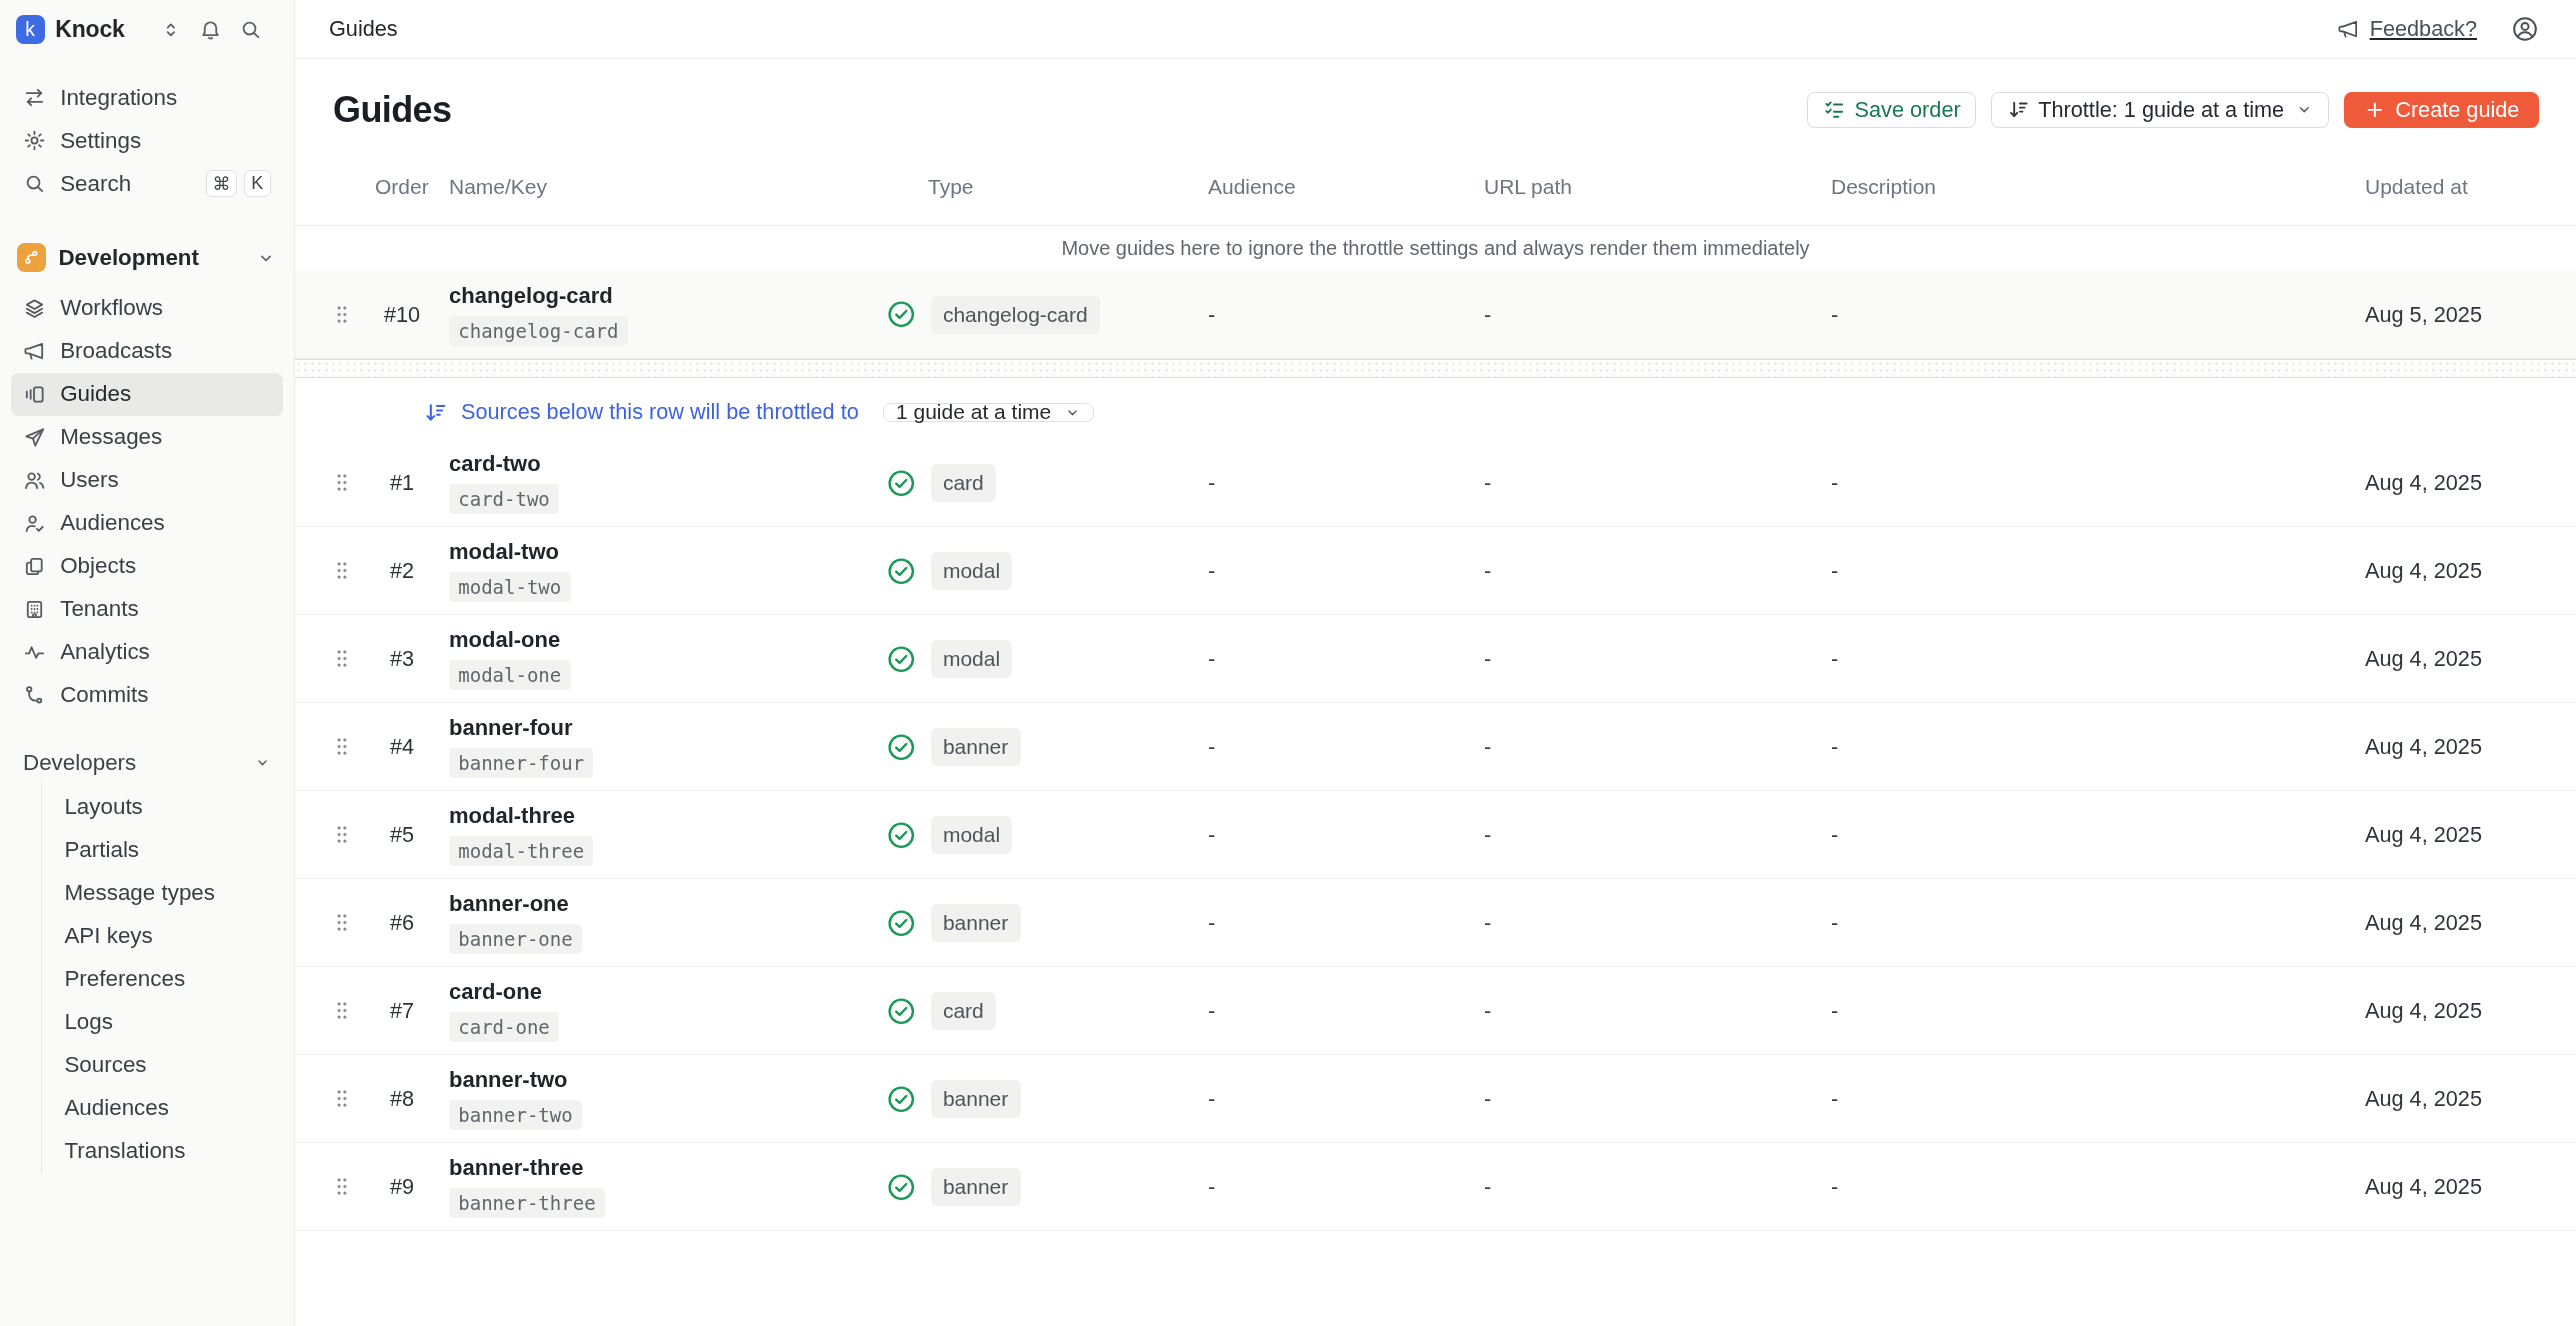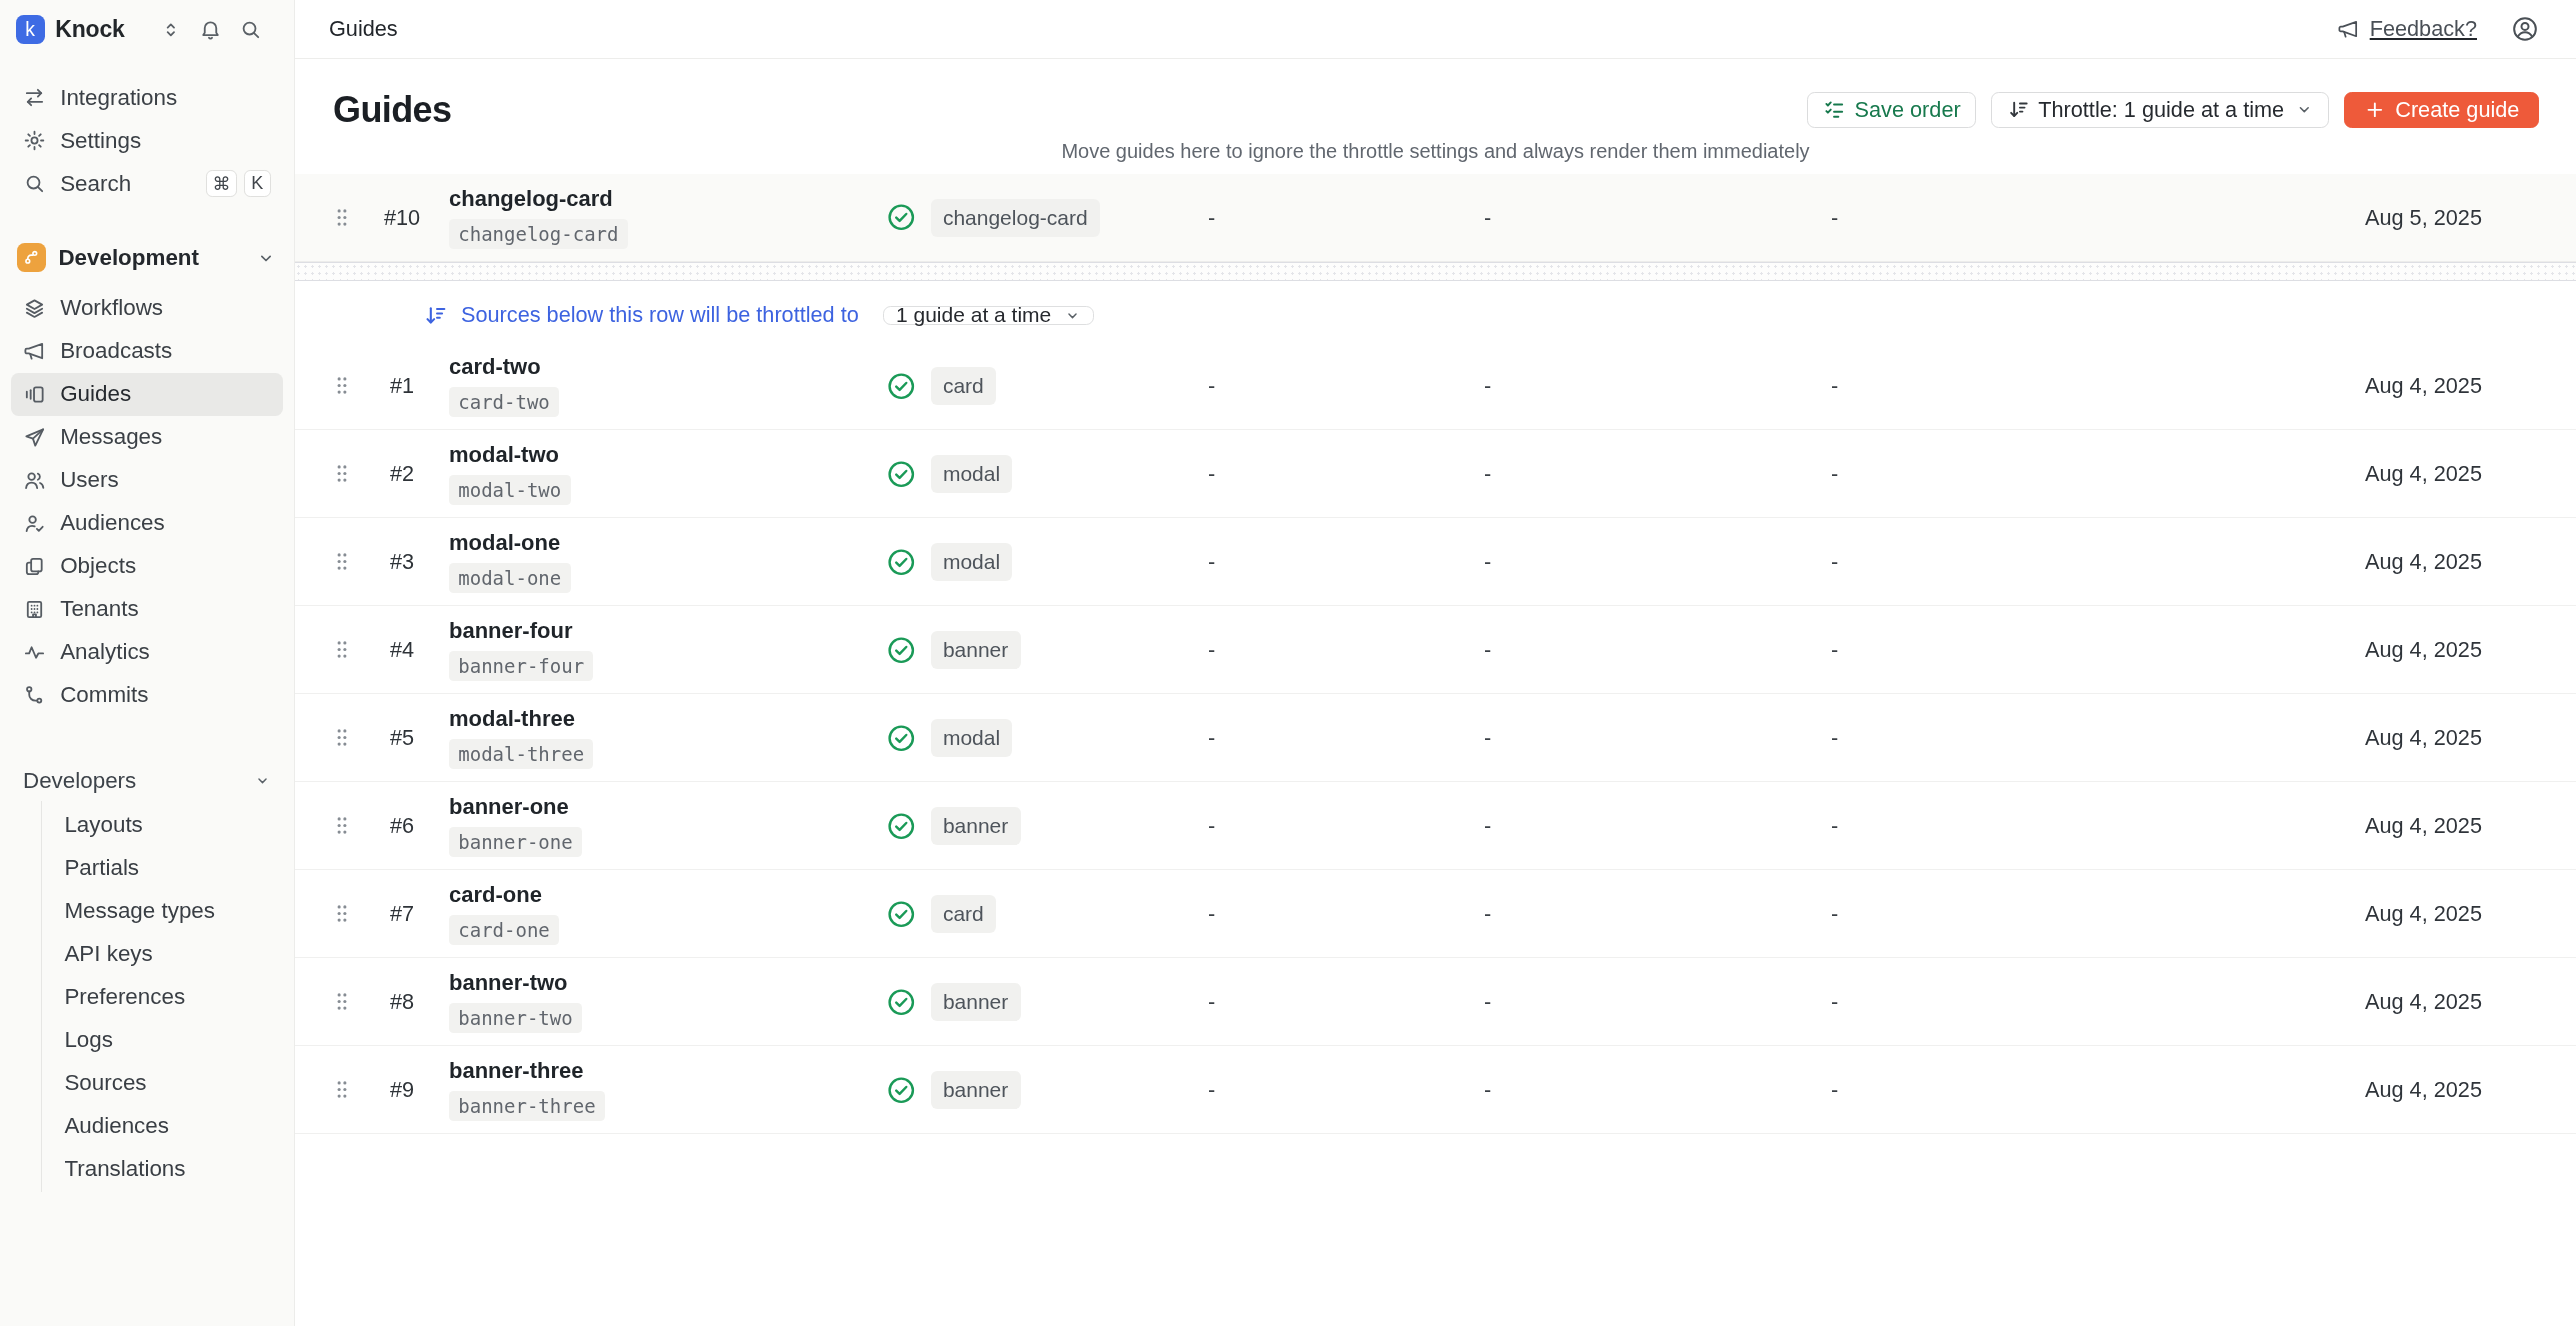--- a/index.html
+++ b/index.html
@@ -42,21 +42,21 @@
     margin: 32.5px 10.8px 9.3px 10.8px; padding: 0 7.7px 0 6.2px; height: 40px;
     display: flex; align-items: center; gap: 12.4px; cursor: pointer; border-radius: 7.7px;
   }
   .env-icon {
     width: 29px; height: 29px; border-radius: 7.7px; background: #eda23e;
     display: flex; align-items: center; justify-content: center; color: #fff;
   }
   .env-label { font-size: 22.4px; font-weight: 600; color: #24282d; }
   .env-chevron { margin-left: auto; color: #596067; }
 
-  .developers { margin-top: 44px; }
+  .developers { margin-top: 26px; }
   .dev-head { padding: 0 23px; height: 40px; display: flex; align-items: center; gap: 9.3px; font-size: 22.4px; color: #3d434a; cursor: pointer; }
   .sub-list { margin-left: 41px; border-left: 1.5px solid #e6e6e4; padding: 3.1px 0 1.5px 0; list-style: none; }
   .sub-item { height: 43px; display: flex; align-items: center; padding-left: 22.4px; font-size: 22.4px; color: #393e44; cursor: pointer; }
 
   
   .main { position: absolute; left: 295px; right: 0; top: 0; bottom: 0; background: #fff; }
   .topbar {
     height: 59px; border-bottom: 1.5px solid #ededeb;
     display: flex; align-items: center; padding: 0 37px 0 34px;
   }
@@ -406,20 +406,30 @@
           <span>
             <svg width="21.7" height="21.7" viewBox="0 0 24 24" fill="none" stroke="#fff" stroke-width="2.1" stroke-linecap="round">
                 <path d="M12 5v14M5 12h14"></path>
               </svg>
           </span>
           <span>Create guide</span>
         </button>
       </div>
     </div>
 
+    <div class="grid thead">
+      <span></span>
+      <span style="text-align:left">Order</span>
+      <span>Name/Key</span>
+      <span>Type</span>
+      <span>Audience</span>
+      <span>URL path</span>
+      <span>Description</span>
+      <span>Updated at</span>
+    </div>
 
     <section class="pin-zone">
       <div class="pin-hint">Move guides here to ignore the throttle settings and always render them immediately</div>
       <div>
   <div class="grid row">
     <span class="drag">
       <svg width="20" height="23" viewBox="0 0 24 28" fill="currentColor">
                 <circle cx="8.5" cy="6" r="1.9"></circle>
                 <circle cx="15.5" cy="6" r="1.9"></circle>
                 <circle cx="8.5" cy="14" r="1.9"></circle>

